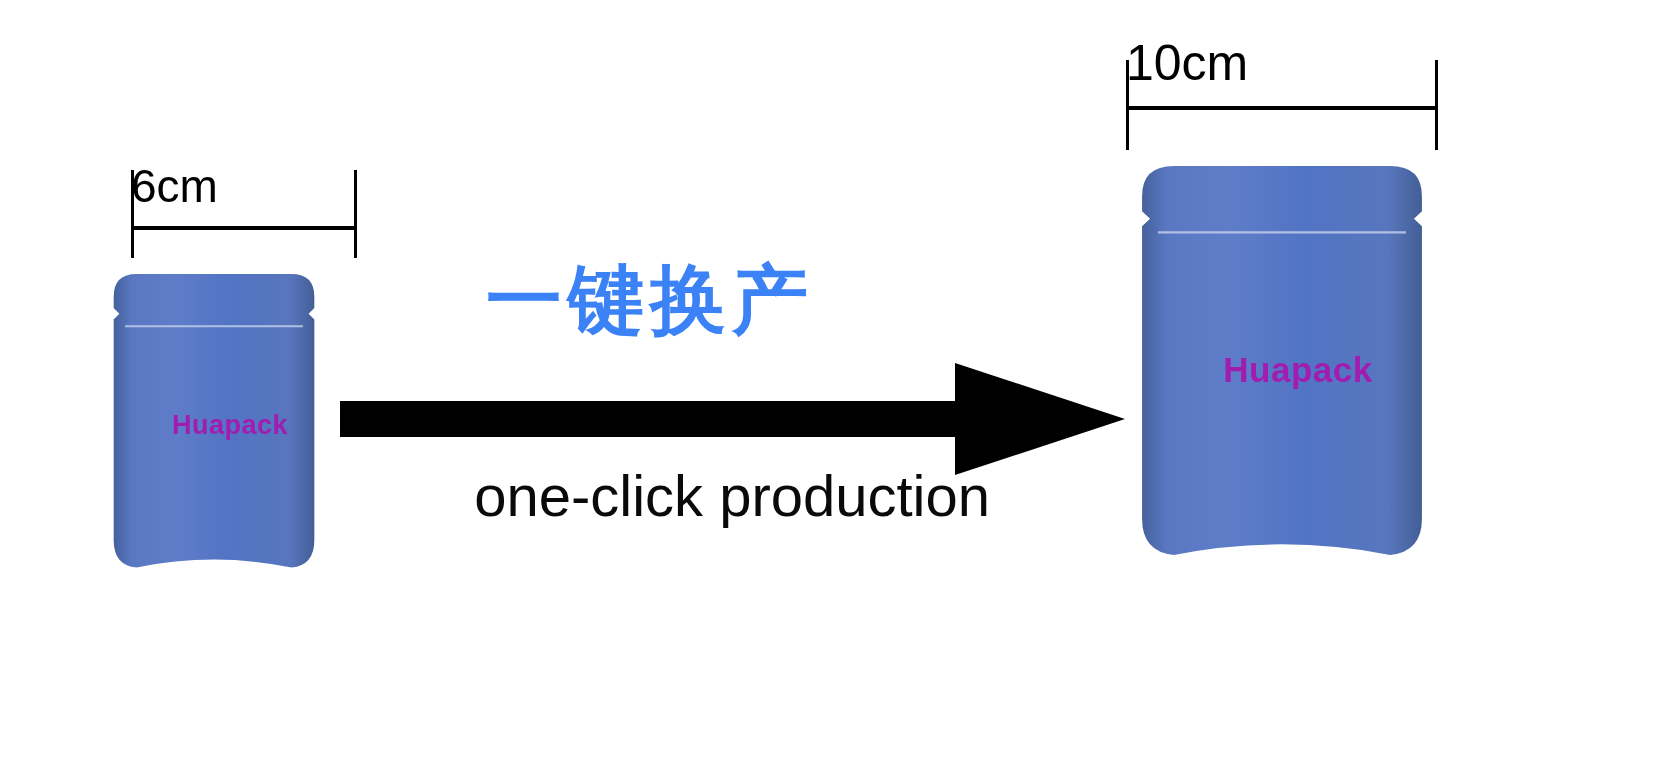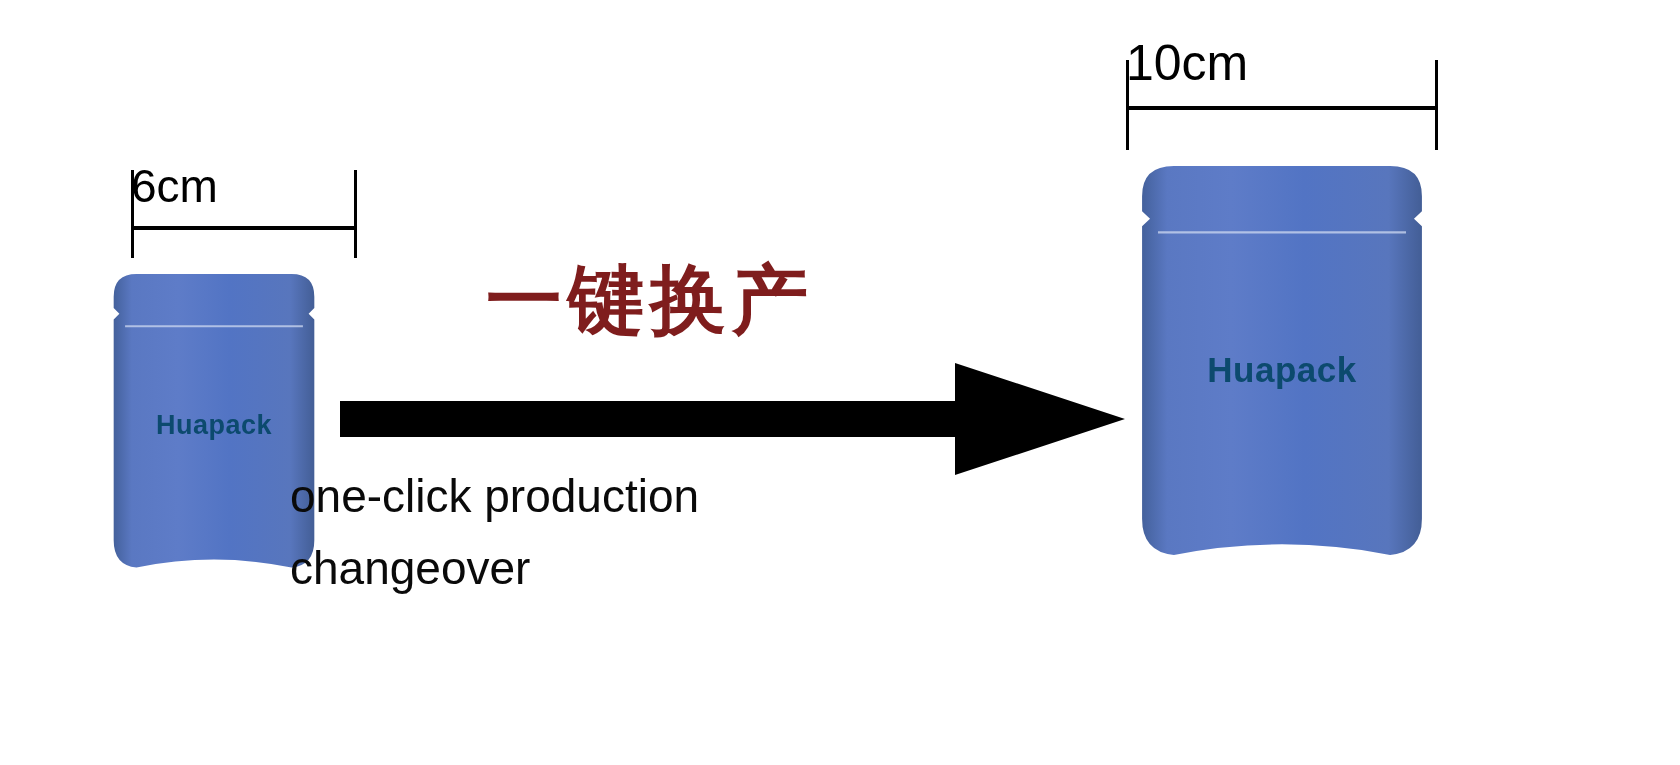--- a/index.html
+++ b/index.html
@@ -20,24 +20,24 @@
   .pouch {
     position: absolute;
   }
   .pouch svg {
     display: block;
     width: 100%;
     height: 100%;
   }
   .pouch .brand {
     position: absolute;
-    left: 0;
+    left: 16px;
     width: 100%;
     text-align: center;
-    color: #0c4a6e;
+    color: #a21caf;
     font-weight: 700;
     letter-spacing: 0.5px;
   }
   #pouch-left  { left: 100px; top: 258px; width: 228px; height: 330px; }
   #pouch-right { left: 1123px; top: 145px; width: 318px; height: 437px; }
   #pouch-left .brand  { top: 46%; font-size: 27px; }
   #pouch-right .brand { top: 47%; font-size: 35px; }
 
   
   .dim {
@@ -92,29 +92,29 @@
   #caption-cn {
     position: absolute;
     left: 350px;
     top: 262px;
     width: 600px;
     text-align: center;
     font-size: 76px;
     font-weight: 900;
     letter-spacing: 6px;
     line-height: 1;
-    color: #7f1d1d;
+    color: #3b82f6;
   }
   #caption-en {
     position: absolute;
     left: 290px;
     top: 460px;
     width: 700px;
-    text-align: left;
-    font-size: 46px;
+    text-align: right;
+    font-size: 58px;
     font-weight: 400;
     color: #0a0a0a;
   }
   #caption-en .en-line {
     line-height: 72px;
   }
 </style>
 </head>
 <body>
 
@@ -177,16 +177,15 @@
   <div id="arrow">
     <svg viewBox="0 0 785 112" preserveAspectRatio="none">
       <polygon points="0,38 615,38 615,0 785,56 615,112 615,74 0,74" fill="#000000"></polygon>
     </svg>
   </div>
 
   <div id="caption-cn">一键换产</div>
 
   <div id="caption-en">
     <div class="en-line">one-click production</div>
-    <div class="en-line">changeover</div>
   </div>
 
 </div>
 
 </body></html>

